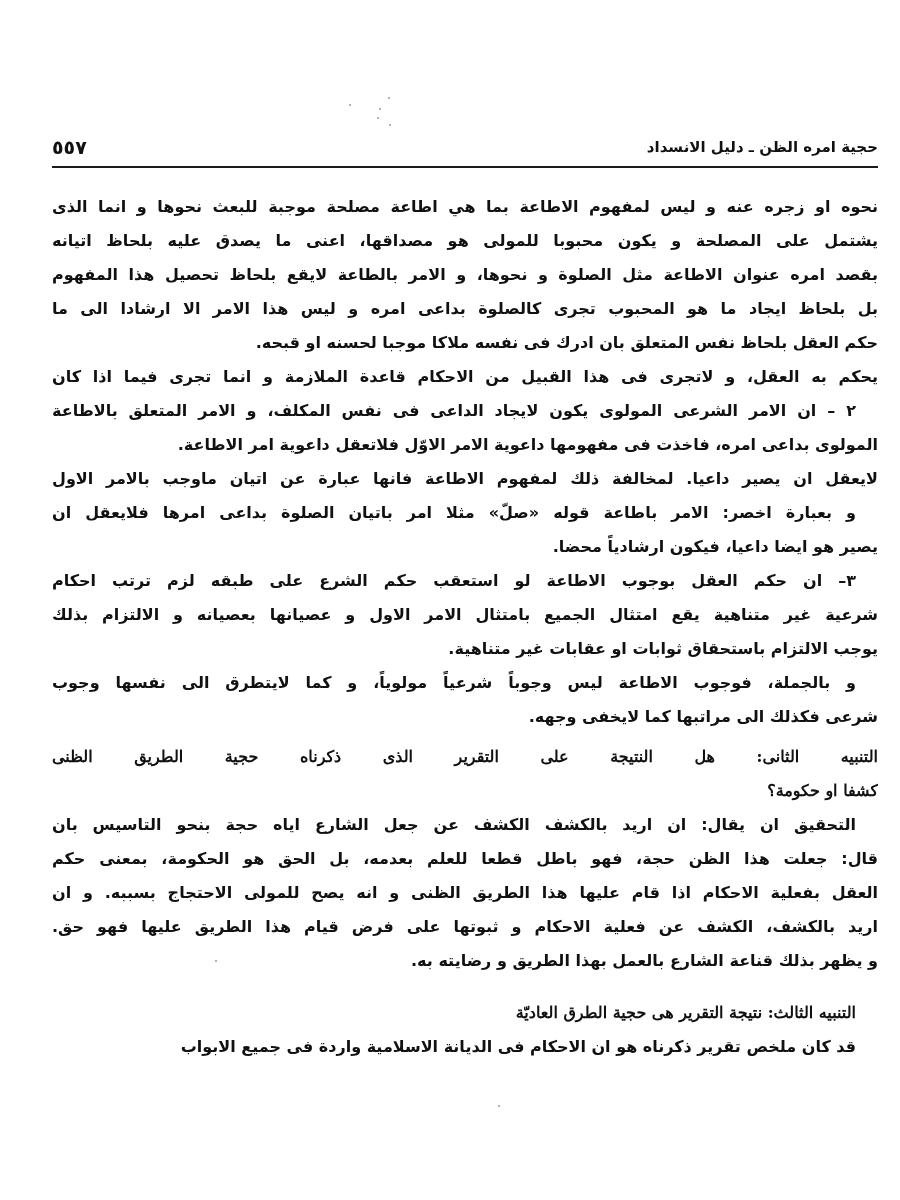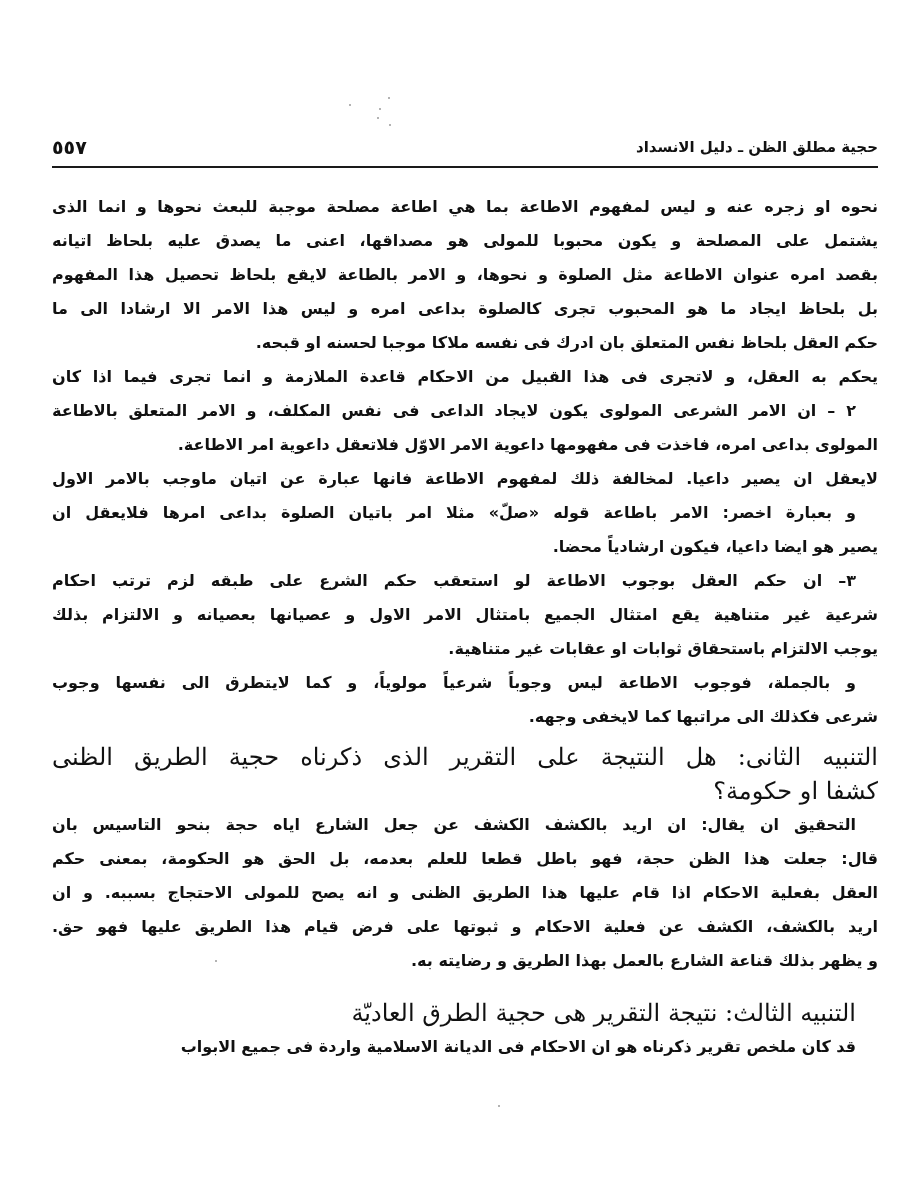--- a/index.html
+++ b/index.html
@@ -73,22 +73,22 @@
       text-align: justify;
     }
     .line.last {
       text-align-last: right;
     }
     .line.indent {
       padding-right: 22px;
     }
     .heading {
       font-family: "DejaVu Serif", serif;
-      font-size: 24px;
-      font-weight: normal;
+      font-size: 16px;
+      font-weight: bold;
       line-height: 34px;
       height: 34px;
       white-space: nowrap;
       overflow: hidden;
       text-align-last: justify;
     }
     .heading.last { text-align-last: right; }
     .gap-sm { height: 6px; }
     .gap-md { height: 18px; }
     .speck {
@@ -97,21 +97,21 @@
       background: #9a9a9a;
       border-radius: 1px;
     }
   </style>
 </head>
 <body>
 
 <div class="page">
 
   <div class="header">
-    <span class="running-title">حجية مطلق الظن ـ دليل الانسداد</span>
+    <span class="running-title">حجية امره الظن ـ دليل الانسداد</span>
     <span class="page-number">٥٥٧</span>
   </div>
   <div class="header-rule"></div>
 
   <div class="body-text">
 
     <div>
       <div class="line">نحوه او زجره عنه و ليس لمفهوم الاطاعة بما هي اطاعة مصلحة موجبة للبعث نحوها و انما الذى</div>
       <div class="line">يشتمل على المصلحة و يكون محبوبا للمولى هو مصداقها، اعنى ما يصدق عليه بلحاظ اتيانه</div>
       <div class="line">بقصد امره عنوان الاطاعة مثل الصلوة و نحوها، و الامر بالطاعة لايقع بلحاظ تحصيل هذا المفهوم</div>

